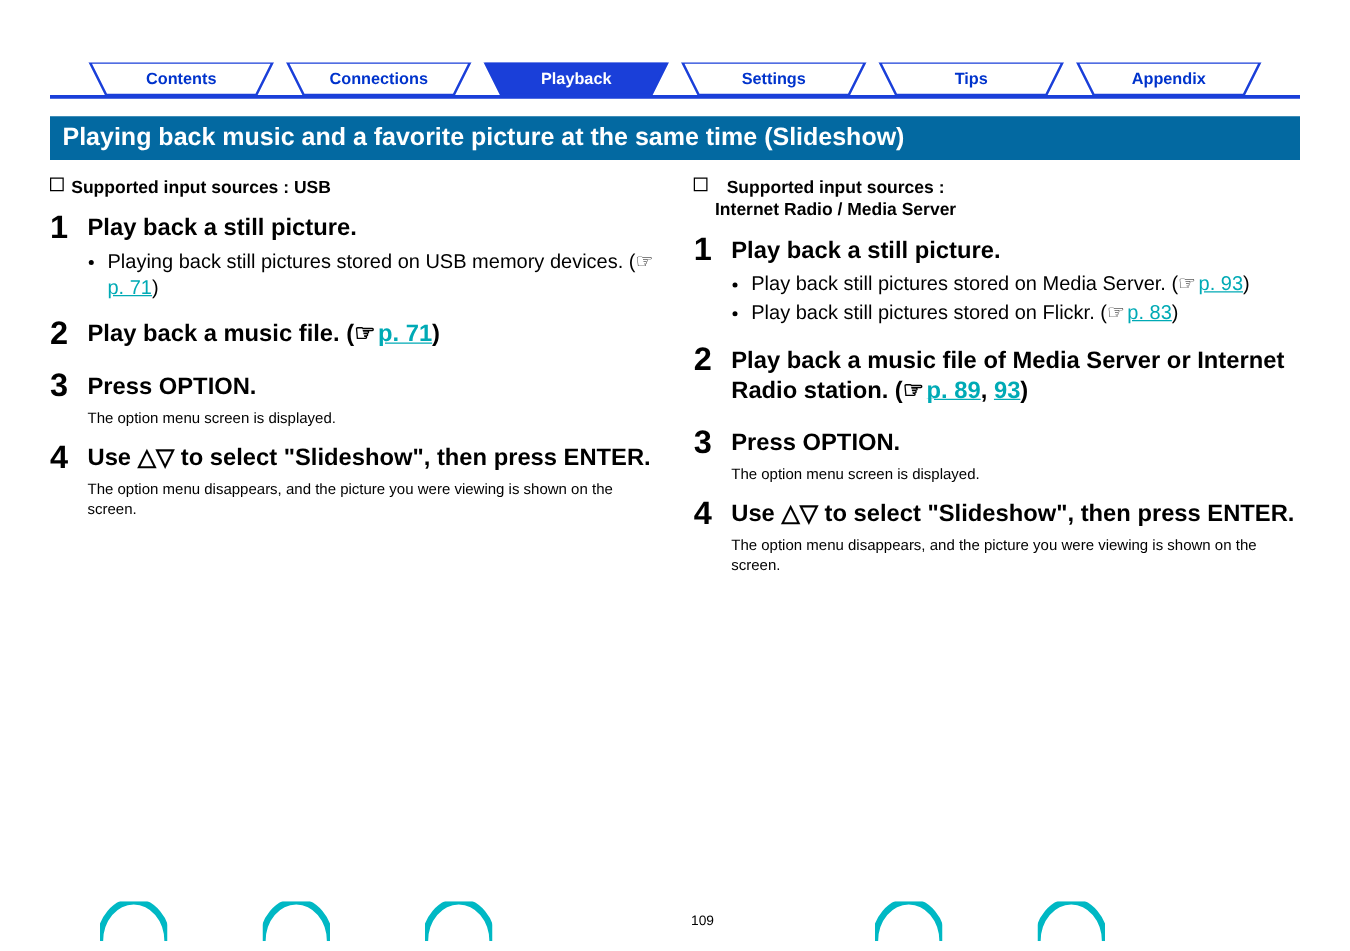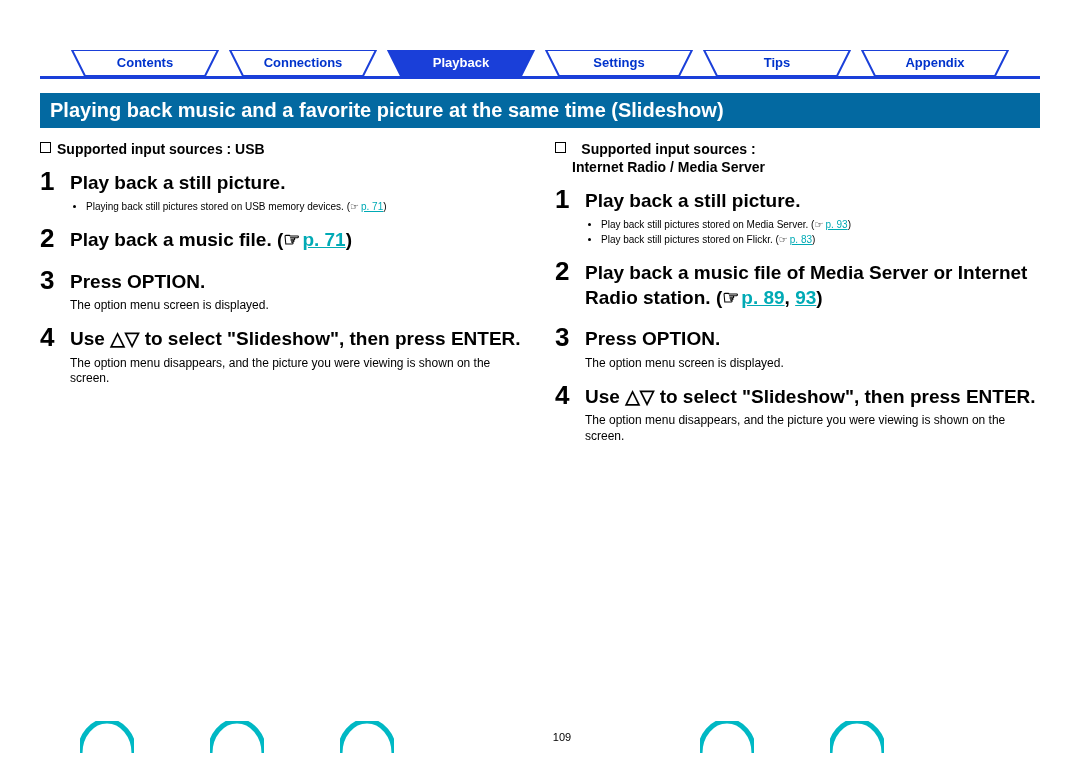--- a/index.html
+++ b/index.html
@@ -95,21 +95,21 @@
   }
   .step-title {
     font-weight: bold;
     font-size: 19px;
     margin-bottom: 4px;
     line-height: 1.3;
   }
   .step-body ul {
     list-style: disc;
     padding-left: 16px;
-    font-size: 10px;
+    font-size: 16px;
     line-height: 1.3;
   }
   .step-body ul li { margin-bottom: 2px; }
   .step-body p {
     font-size: 12px;
     line-height: 1.3;
   }
   .plink {
     color: #00aab5;
     text-decoration: underline;

